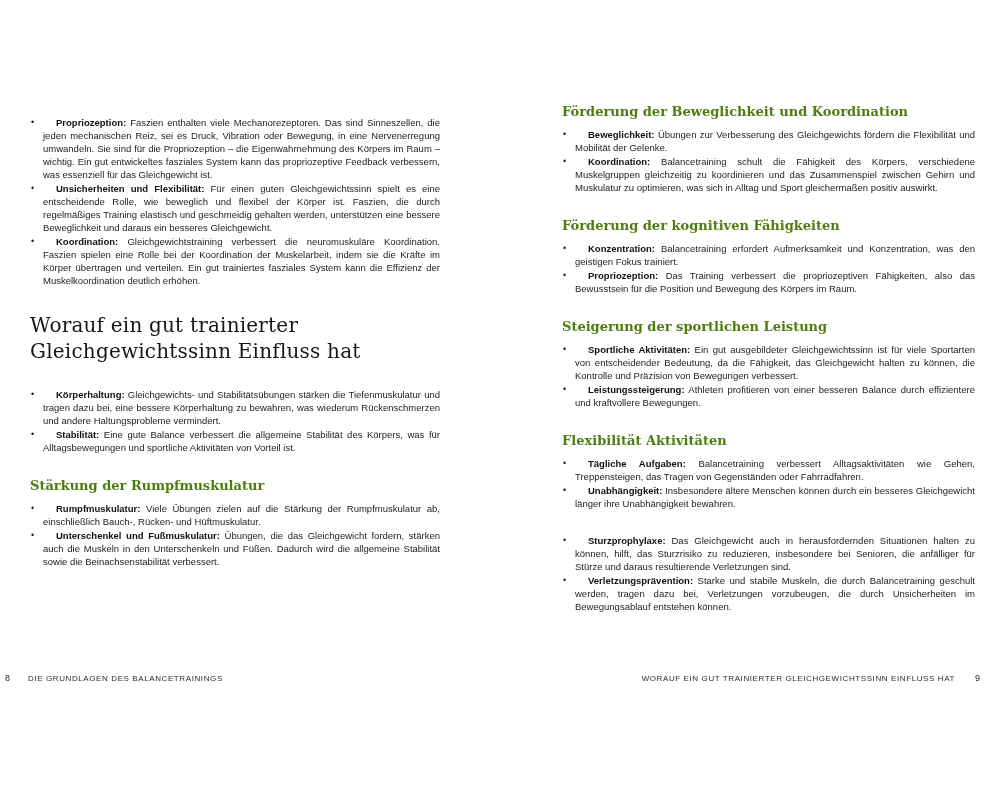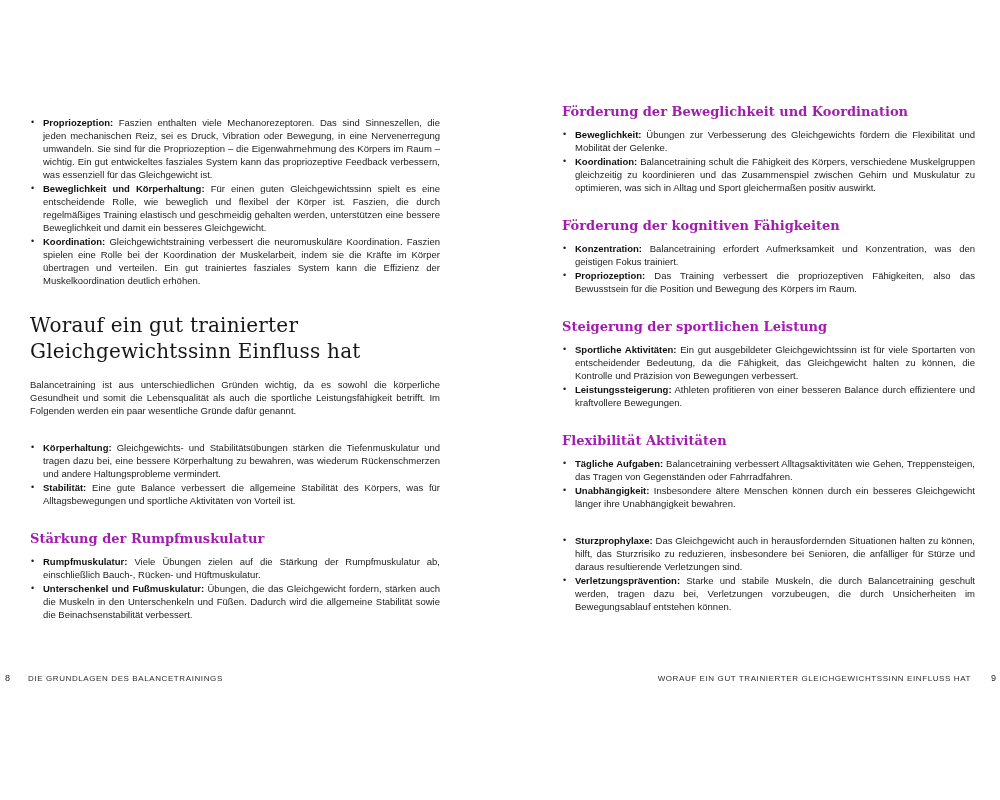--- a/index.html
+++ b/index.html
@@ -26,21 +26,21 @@
   ul.bullets li { display: flex; margin-bottom: 1px; }
   .marker {
     flex: none;
     width: 13px;
     padding-left: 1px;
     font-size: 9px;
     line-height: 13px;
     color: #1c1c1c;
   }
   .btext { flex: 1; text-align: justify; }
-  .btext strong { font-weight: bold; color: #111; }
+  .btext strong { font-weight: bold; color: #111; margin-left: 13px; }
 
   .chapter-title {
     font-family: "DejaVu Serif", "Liberation Serif", serif;
     font-weight: normal;
     font-size: 20px;
     line-height: 26px;
     letter-spacing: 0.2px;
     color: #161616;
     margin-top: 25px;
   }
@@ -48,64 +48,63 @@
     margin-top: 14px;
     text-align: justify;
   }
   .section { margin-top: 24px; }
   .col-right .section:first-child { margin-top: 0; }
   .section-title {
     font-family: "DejaVu Serif", "Liberation Serif", serif;
     font-weight: bold;
     font-size: 13px;
     line-height: 16px;
-    color: #a21caf;
+    color: #4d7c0f;
     margin-bottom: 8px;
   }
 
   .footer {
     position: absolute;
     top: 673px;
     font-size: 8px;
     line-height: 10px;
     letter-spacing: 0.6px;
     color: #2b2b2b;
     white-space: nowrap;
   }
   .footer-left  { left: 5px; }
-  .footer-right { right: 4px; text-align: right; }
+  .footer-right { right: 20px; text-align: right; }
   .footer .pagenum { font-size: 9px; letter-spacing: 0; color: #1c1c1c; }
   .footer-left .pagenum  { margin-right: 18px; }
   .footer-right .pagenum { margin-left: 20px; }
 </style>
 </head>
 <body>
 
 <div class="spread">
 
   <section class="col col-left">
 
     <ul class="bullets">
       <li>
         <span class="marker">•</span>
         <span class="btext"><strong>Propriozeption:</strong> <span>Faszien enthalten viele Mechanorezeptoren. Das sind Sinneszellen, die jeden mechanischen Reiz, sei es Druck, Vibration oder Bewegung, in eine Nervenerregung umwandeln. Sie sind für die Propriozeption – die Eigenwahrnehmung des Körpers im Raum – wichtig. Ein gut entwickeltes fasziales System kann das propriozeptive Feedback verbessern, was essenziell für das Gleichgewicht ist.</span></span>
       </li>
       <li>
         <span class="marker">•</span>
-        <span class="btext"><strong>Beweglichkeit und Körperhaltung:</strong> <span>Für einen guten Gleichgewichtssinn spielt es eine entscheidende Rolle, wie beweglich und flexibel der Körper ist. Faszien, die durch regelmäßiges Training elastisch und geschmeidig gehalten werden, unterstützen eine bessere Beweglichkeit und damit ein besseres Gleichgewicht.</span></span>
+        <span class="btext"><strong>Unsicherheiten und Flexibilität:</strong> <span>Für einen guten Gleichgewichtssinn spielt es eine entscheidende Rolle, wie beweglich und flexibel der Körper ist. Faszien, die durch regelmäßiges Training elastisch und geschmeidig gehalten werden, unterstützen eine bessere Beweglichkeit und daraus ein besseres Gleichgewicht.</span></span>
       </li>
       <li>
         <span class="marker">•</span>
         <span class="btext"><strong>Koordination:</strong> <span>Gleichgewichtstraining verbessert die neuromuskuläre Koordination. Faszien spielen eine Rolle bei der Koordination der Muskelarbeit, indem sie die Kräfte im Körper übertragen und verteilen. Ein gut trainiertes fasziales System kann die Effizienz der Muskelkoordination deutlich erhöhen.</span></span>
       </li>
     </ul>
 
     <h1 class="chapter-title">Worauf ein gut trainierter Gleichgewichtssinn Einfluss hat</h1>
 
-    <p class="lead">Balancetraining ist aus unterschiedlichen Gründen wichtig, da es sowohl die körperliche Gesundheit und somit die Lebensqualität als auch die sportliche Leistungsfähigkeit betrifft. Im Folgenden werden ein paar wesentliche Gründe dafür genannt.</p>
 
     <div class="section">
       <ul class="bullets">
         <li>
           <span class="marker">•</span>
           <span class="btext"><strong>Körperhaltung:</strong> <span>Gleichgewichts- und Stabilitätsübungen stärken die Tiefenmuskulatur und tragen dazu bei, eine bessere Körperhaltung zu bewahren, was wiederum Rückenschmerzen und andere Haltungsprobleme vermindert.</span></span>
         </li>
         <li>
           <span class="marker">•</span>
           <span class="btext"><strong>Stabilität:</strong> <span>Eine gute Balance verbessert die allgemeine Stabilität des Körpers, was für Alltagsbewegungen und sportliche Aktivitäten von Vorteil ist.</span></span>

